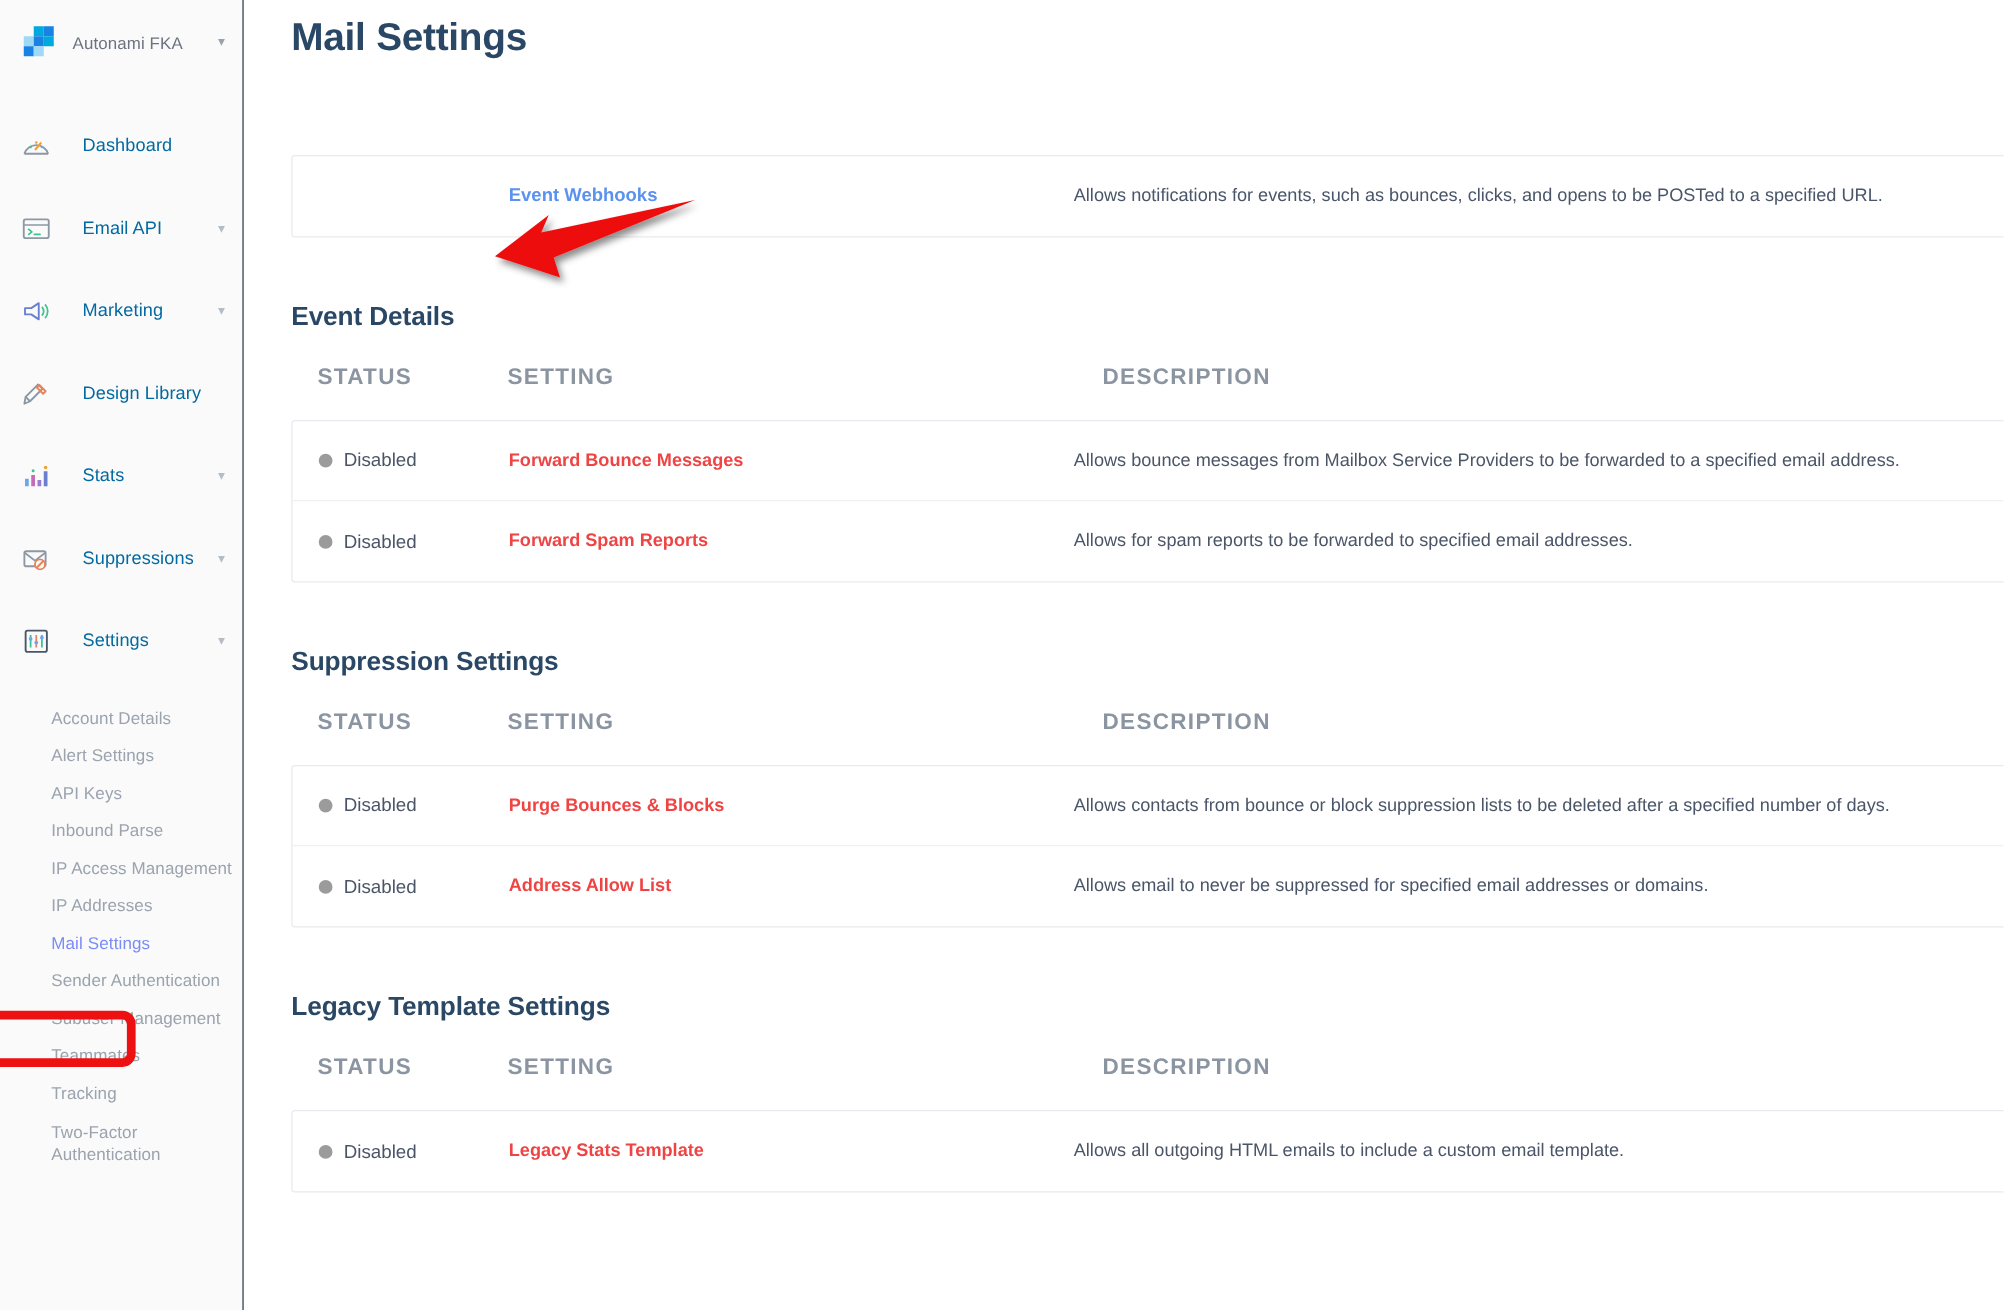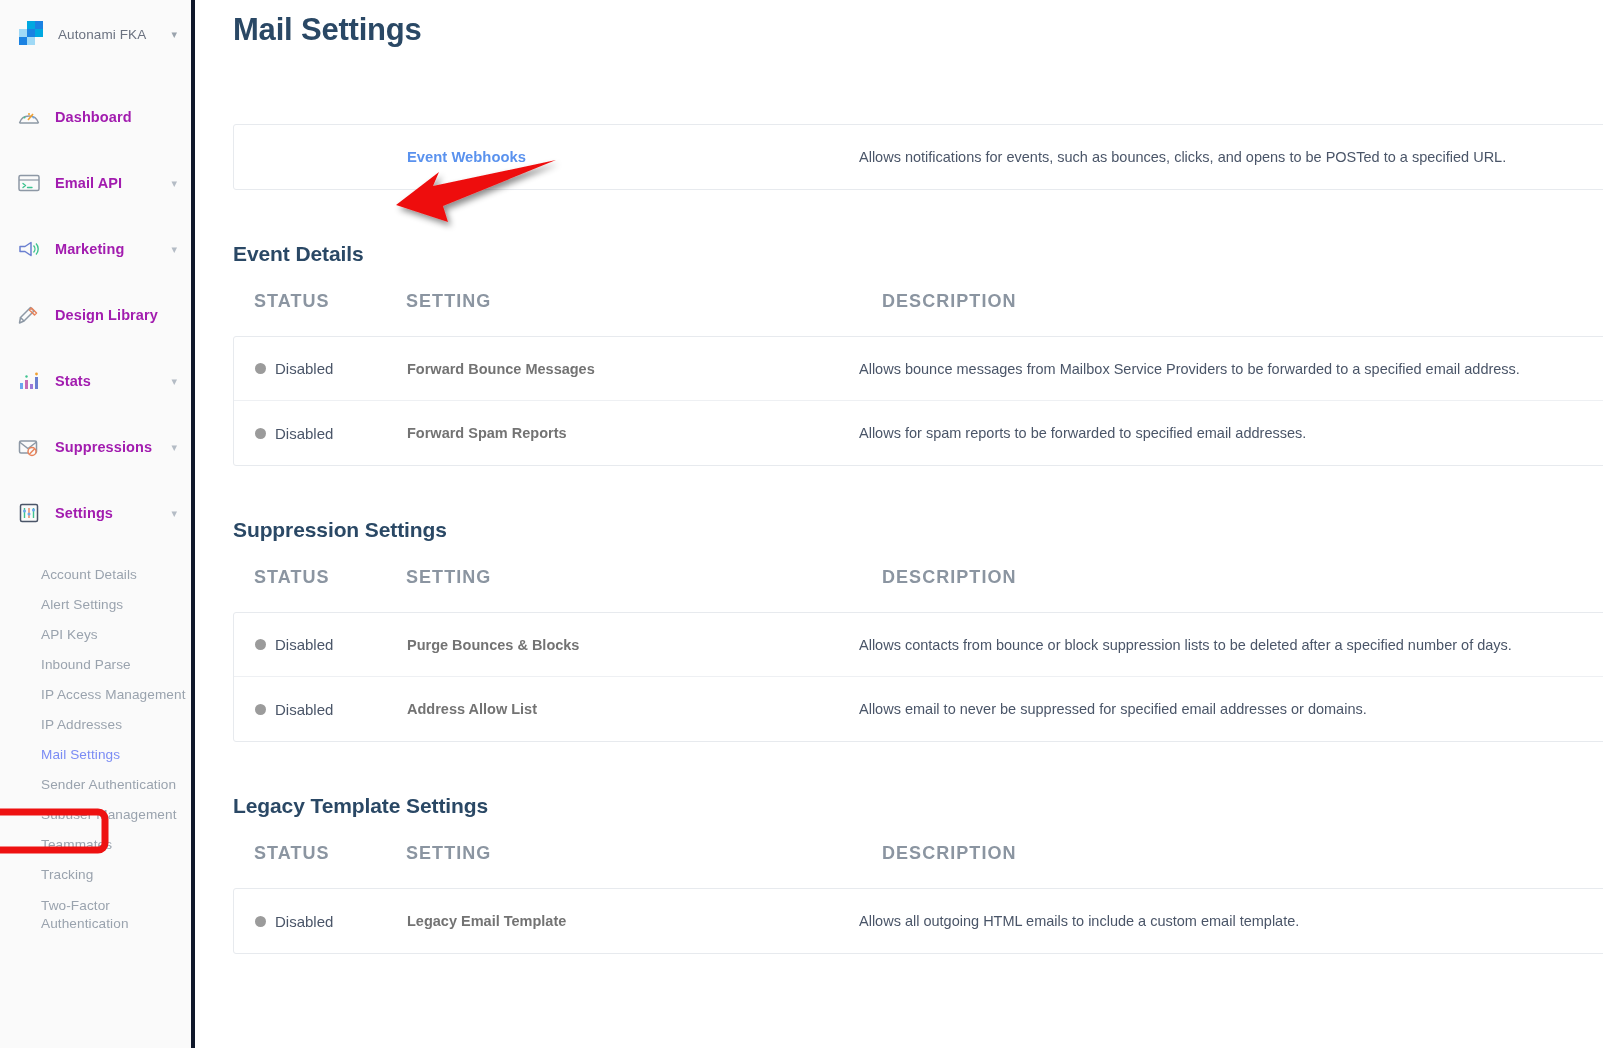--- a/index.html
+++ b/index.html
@@ -21,21 +21,21 @@
     overflow: hidden;
   }
 
   
   #sidebar {
     position: relative;
     width: 195px;
     min-width: 195px;
     height: 1048px;
     background: #fafafa;
-    border-right: 4px solid #0f172a;
+    border-right: 1px solid #0f172a;
     overflow: hidden;
   }
 
   .brand {
     display: flex;
     align-items: center;
     height: 68px;
     padding-left: 16px;
     padding-right: 10px;
   }
@@ -69,27 +69,26 @@
     padding: 0 14px 0 16px;
     margin-bottom: 24px;
     cursor: pointer;
   }
   .nav-icon {
     width: 26px; height: 24px;
     flex: 0 0 auto;
     display: flex; align-items: center; justify-content: center;
   }
   .nav-label {
-    margin-left: 13px;
+    margin-left: 24px;
     font-size: 14.5px;
-    color: #a21caf;
+    color: #0369a1;
     white-space: nowrap;
     flex: 1 1 auto;
     letter-spacing: .1px;
-    font-weight: bold;
   }
   .nav-caret {
     font-size: 11px;
     color: #b4bcc5;
     line-height: 1;
     flex: 0 0 auto;
   }
 
   .subnav { padding: 2px 0 0 0; }
   .subnav-item {
@@ -159,21 +158,21 @@
   .status-dot {
     width: 11px; height: 11px;
     border-radius: 50%;
     background: #9b9b9b;
     margin-right: 9px;
     flex: 0 0 auto;
   }
   .col-setting {
     width: 452px; flex: 0 0 452px;
     font-size: 14.5px;
-    color: #737373;
+    color: #ef4444;
     font-weight: bold;
     cursor: pointer;
   }
   .col-desc {
     flex: 1 1 auto;
     font-size: 14.5px;
     color: #4a5568;
     white-space: nowrap;
   }
 
@@ -435,21 +434,21 @@
         <div class="th c1">STATUS</div>
         <div class="th c2">SETTING</div>
         <div class="th c3">DESCRIPTION</div>
       </div>
       <div class="card">
         <div class="card-row">
           <div class="col-status">
             <span class="status-dot"></span>
             <span>Disabled</span>
           </div>
-          <div class="col-setting">Legacy Email Template</div>
+          <div class="col-setting">Legacy Stats Template</div>
           <div class="col-desc">Allows all outgoing HTML emails to include a custom email template.</div>
         </div>
       </div>
     </div>
 
   </div>
 
   <svg id="annot" width="1603" height="1048" viewBox="0 0 1603 1048">
     <defs>
       <filter id="annotShadow" x="-40%" y="-40%" width="200%" height="200%">

